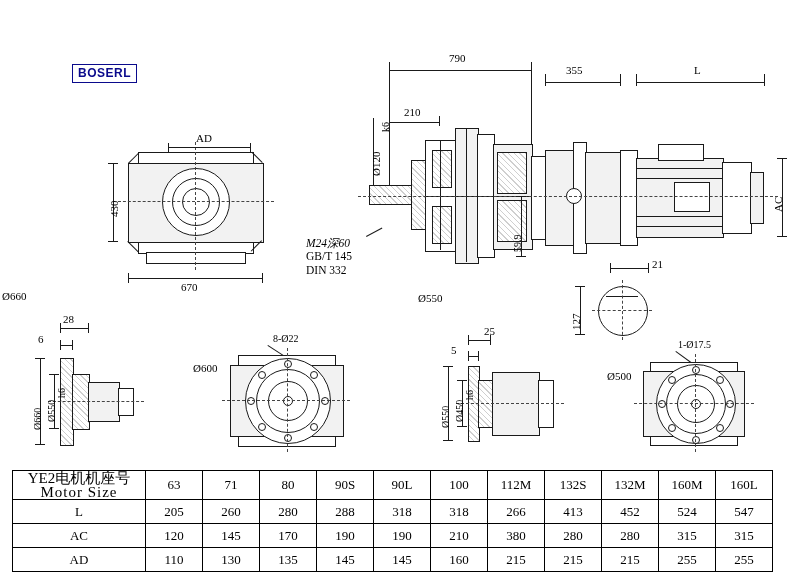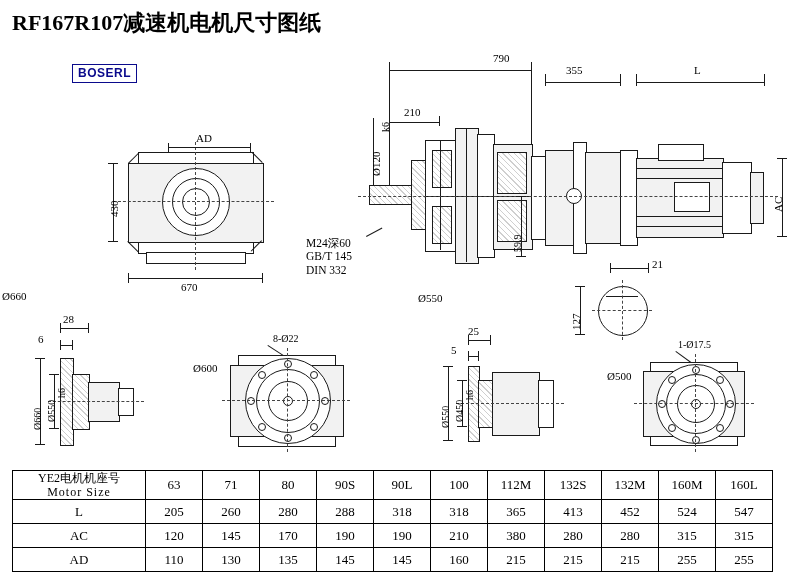--- a/index.html
+++ b/index.html
@@ -77,34 +77,33 @@
     border:1px solid #000;
     text-align:center;
     vertical-align:middle;
     height:23px;
     padding:0 2px;
     font-weight:normal;
   }
   .tbl .rowhead{
     width:128px;
     line-height:14px;
-    font-size:12px;
+    font-size:15px;
   }
   .tbl .rowhead .l1{display:block;}
   .tbl .rowhead .l2{display:block;font-family:"Liberation Serif",serif;letter-spacing:1px;}
   .tbl td.val{width:52px;text-align:center;}
   .tbl td.hd{width:52px;font-size:13px;}
   .lbl-left{width:128px;text-align:center;}
 </style>
 </head>
 <body>
 
 <div class="root">
 
-  <div class="title">RF167R107减速机电机尺寸图纸</div>
 
   <div class="logo">BOSERL</div>
 
   <div>
 
     <div class="box" style="left:138px;top:152px;width:114px;height:100px;"></div>
     <div class="boxf" style="left:128px;top:163px;width:134px;height:78px;"></div>
 
     <div class="ln" style="left:128px;top:163px;width:15px;height:1px;transform:rotate(-45deg);transform-origin:left top;"></div>
     <div class="ln" style="left:128px;top:241px;width:15px;height:1px;transform:rotate(45deg);transform-origin:left top;"></div>
@@ -134,21 +133,21 @@
     <div class="ln vln" style="left:128px;top:273px;height:10px;"></div>
     <div class="ln vln" style="left:262px;top:273px;height:10px;"></div>
     <div class="dim" style="left:181px;top:281px;">670</div>
   </div>
 
   <div>
 
     <div class="ln hln" style="left:389px;top:70px;width:142px;"></div>
     <div class="ln vln" style="left:389px;top:62px;height:130px;"></div>
     <div class="ln vln" style="left:531px;top:62px;height:140px;"></div>
-    <div class="dim" style="left:449px;top:52px;margin-left:44px;">790</div>
+    <div class="dim" style="left:449px;top:52px;">790</div>
 
     <div class="ln hln" style="left:545px;top:82px;width:75px;"></div>
     <div class="ln vln" style="left:545px;top:74px;height:12px;"></div>
     <div class="ln vln" style="left:620px;top:74px;height:12px;"></div>
     <div class="dim" style="left:566px;top:64px;">355</div>
 
     <div class="ln hln" style="left:636px;top:82px;width:128px;"></div>
     <div class="ln vln" style="left:636px;top:74px;height:12px;"></div>
     <div class="ln vln" style="left:764px;top:74px;height:12px;"></div>
     <div class="dim" style="left:694px;top:64px;">L</div>
@@ -206,21 +205,21 @@
     <div class="ln vln" style="left:782px;top:158px;height:78px;"></div>
     <div class="ln hln" style="left:777px;top:158px;width:10px;"></div>
     <div class="ln hln" style="left:777px;top:236px;width:10px;"></div>
     <div class="dim rot90" style="left:772px;top:212px;">AC</div>
 
     <div class="ln vln" style="left:521px;top:196px;height:60px;"></div>
     <div class="ln hln" style="left:516px;top:196px;width:10px;"></div>
     <div class="ln hln" style="left:516px;top:256px;width:10px;"></div>
     <div class="dim dim-s rot90" style="left:512px;top:252px;">59.9</div>
 
-    <div class="note" style="left:306px;top:236px;">M24深60</div>
+    <div class="note" style="left:306px;top:236px;font-style:italic;">M24深60</div>
     <div class="note" style="left:306px;top:250px;">GB/T 145</div>
     <div class="note" style="left:306px;top:264px;">DIN 332</div>
     <div class="ln hln" style="left:366px;top:236px;width:18px;transform:rotate(-28deg);transform-origin:left top;"></div>
 
     <div class="dim" style="left:418px;top:292px;">Ø550</div>
 
     <div class="ln hln" style="left:610px;top:268px;width:38px;"></div>
     <div class="ln vln" style="left:610px;top:263px;height:10px;"></div>
     <div class="ln vln" style="left:648px;top:263px;height:10px;"></div>
     <div class="dim" style="left:652px;top:258px;">21</div>
@@ -287,21 +286,21 @@
     <div class="circ" style="left:310px;top:423px;width:6px;height:6px;"></div>
     <div class="center-h" style="left:222px;top:400px;width:128px;"></div>
     <div class="center-v" style="left:287px;top:348px;height:104px;"></div>
   </div>
 
   <div>
 
     <div class="ln hln" style="left:468px;top:340px;width:22px;"></div>
     <div class="ln vln" style="left:468px;top:335px;height:10px;"></div>
     <div class="ln vln" style="left:490px;top:335px;height:10px;"></div>
-    <div class="dim" style="left:468px;top:325px;">25</div>
+    <div class="dim" style="left:484px;top:325px;">25</div>
 
     <div class="ln hln" style="left:468px;top:356px;width:10px;"></div>
     <div class="ln vln" style="left:468px;top:351px;height:10px;"></div>
     <div class="ln vln" style="left:478px;top:351px;height:10px;"></div>
     <div class="dim" style="left:451px;top:344px;">5</div>
 
     <div class="hatch" style="left:468px;top:366px;width:10px;height:74px;"></div>
     <div class="hatch" style="left:478px;top:380px;width:14px;height:46px;"></div>
     <div class="boxf" style="left:492px;top:372px;width:46px;height:62px;"></div>
     <div class="box" style="left:538px;top:380px;width:14px;height:46px;"></div>
@@ -362,21 +361,21 @@
       <td class="hd">160L</td>
     </tr>
     <tr>
       <td class="lbl-left">L</td>
       <td class="val">205</td>
       <td class="val">260</td>
       <td class="val">280</td>
       <td class="val">288</td>
       <td class="val">318</td>
       <td class="val">318</td>
-      <td class="val">365</td>
+      <td class="val">266</td>
       <td class="val">413</td>
       <td class="val">452</td>
       <td class="val">524</td>
       <td class="val">547</td>
     </tr>
     <tr>
       <td class="lbl-left">AC</td>
       <td class="val">120</td>
       <td class="val">145</td>
       <td class="val">170</td>

